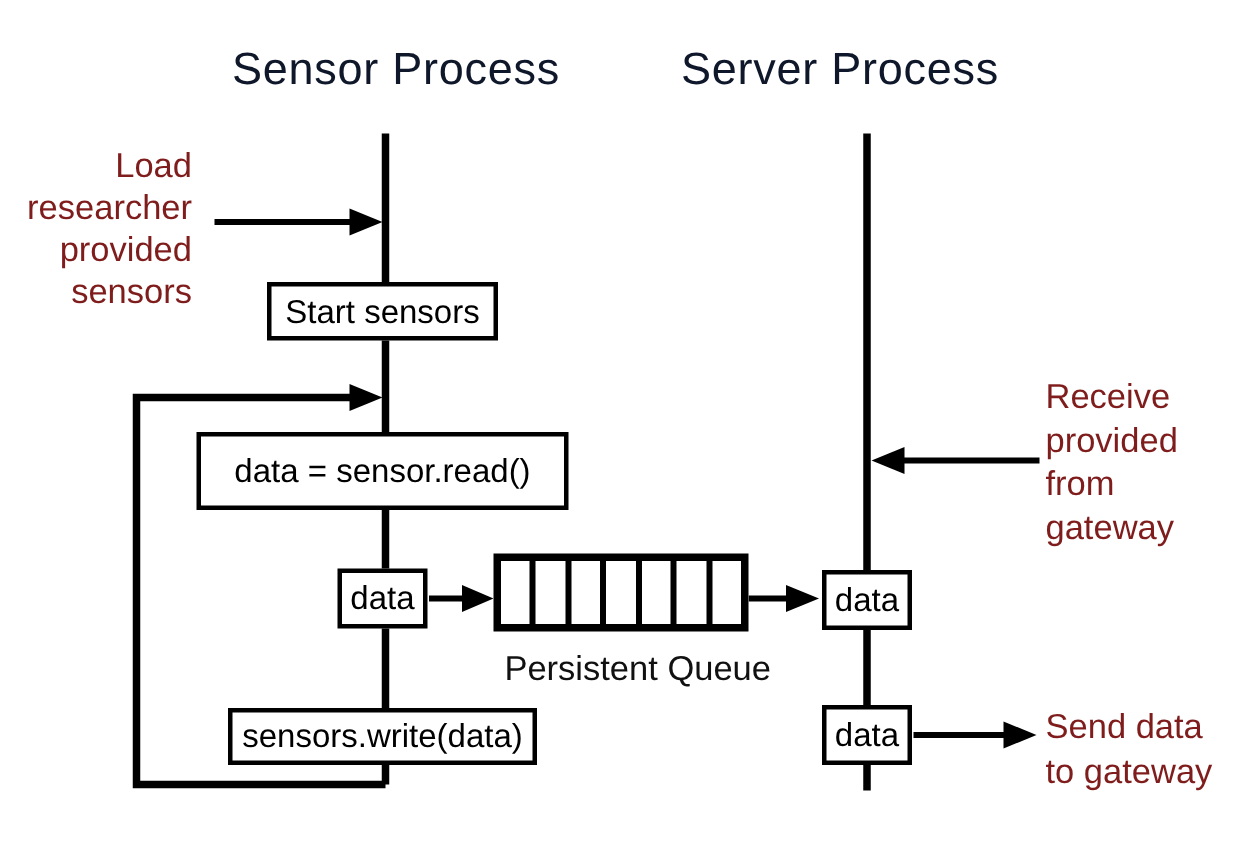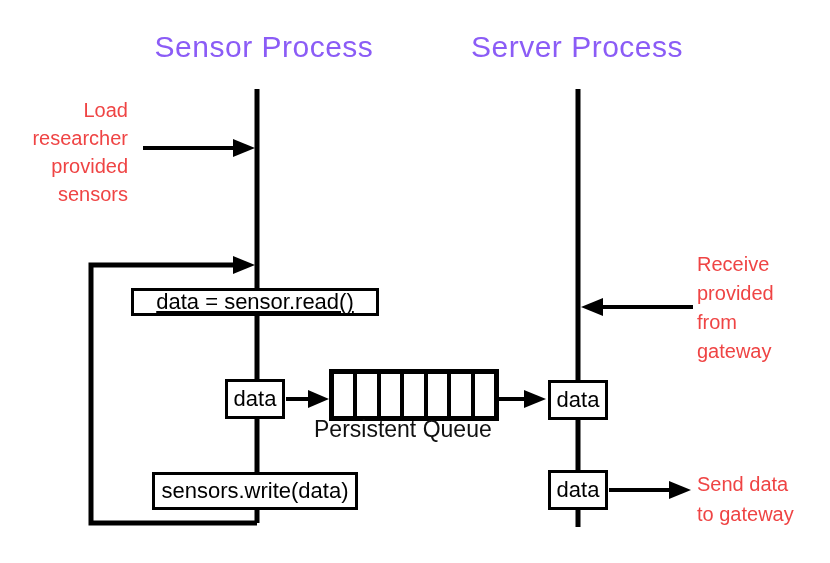--- a/index.html
+++ b/index.html
@@ -22,39 +22,39 @@
     top: 0;
     pointer-events: none;
   }
   .lane-title {
     position: absolute;
     width: 260px;
     font-size: 30px;
     letter-spacing: 0.5px;
     text-align: center;
     white-space: nowrap;
-    color: #8b5cf6;
+    color: #0f172a;
   }
   .node-box {
     position: absolute;
     box-sizing: border-box;
     background: #ffffff;
     border: 3px solid #000000;
     display: flex;
     align-items: center;
     justify-content: center;
     font-size: 22px;
     white-space: nowrap;
   }
   .side-label {
     position: absolute;
-    font-size: 20px;
+    font-size: 23px;
     line-height: 28px;
     white-space: pre-line;
-    color: #ef4444;
+    color: #7f1d1d;
   }
   .side-label.right-align { text-align: right; }
   .side-label.left-align  { text-align: left; }
   .queue {
     position: absolute;
     left: 329px;
     top: 369px;
     width: 170px;
     height: 52px;
     box-sizing: border-box;
@@ -63,23 +63,23 @@
     display: flex;
   }
   .queue-cell {
     flex: 1;
     border-right: 4px solid #000000;
   }
   .queue-cell:last-child { border-right: none; }
   .queue-label {
     position: absolute;
     left: 314px;
-    top: 416px;
+    top: 432px;
     width: 200px;
-    text-align: left;
+    text-align: right;
     font-size: 23px;
     white-space: nowrap;
     color: #111111;
   }
 </style>
 </head>
 <body>
 
 <div class="canvas">
 
@@ -101,34 +101,35 @@
     <polygon points="546,399 524,390 524,408" fill="#000"></polygon>
 
     <line x1="693" y1="307" x2="600" y2="307" stroke="#000" stroke-width="4"></line>
     <polygon points="581,307 603,298 603,316" fill="#000"></polygon>
 
     <line x1="609" y1="490" x2="672" y2="490" stroke="#000" stroke-width="4"></line>
     <polygon points="691,490 669,481 669,499" fill="#000"></polygon>
   </svg>
 
   <div class="lane-title" style="left:134px; top:30px;">Sensor Process</div>
-  <div class="lane-title" style="left:447px; top:30px;">Server Process</div>
+  <div class="lane-title" style="left:430px; top:30px;">Server Process</div>
 
   <div class="side-label right-align" style="left:0px; top:96px; width:128px;">Load
 researcher
 provided
 sensors</div>
   <div class="side-label left-align" style="left:697px; top:250px; width:130px; line-height:29px;">Receive
 provided
 from
 gateway</div>
   <div class="side-label left-align" style="left:697px; top:469px; width:140px; line-height:30px;">Send data
 to gateway</div>
 
-  <div class="node-box" style="left:131px; top:288px; width:248px; height:28px;text-decoration:underline;">data = sensor.read()</div>
+  <div class="node-box" style="left:178px; top:188px; width:154px; height:39px;">Start sensors</div>
+  <div class="node-box" style="left:131px; top:288px; width:248px; height:52px;">data = sensor.read()</div>
   <div class="node-box" style="left:225px; top:379px; width:60px; height:40px;">data</div>
   <div class="node-box" style="left:152px; top:472px; width:206px; height:38px;">sensors.write(data)</div>
 
   <div class="queue">
       <div class="queue-cell"></div>
       <div class="queue-cell"></div>
       <div class="queue-cell"></div>
       <div class="queue-cell"></div>
       <div class="queue-cell"></div>
       <div class="queue-cell"></div>

